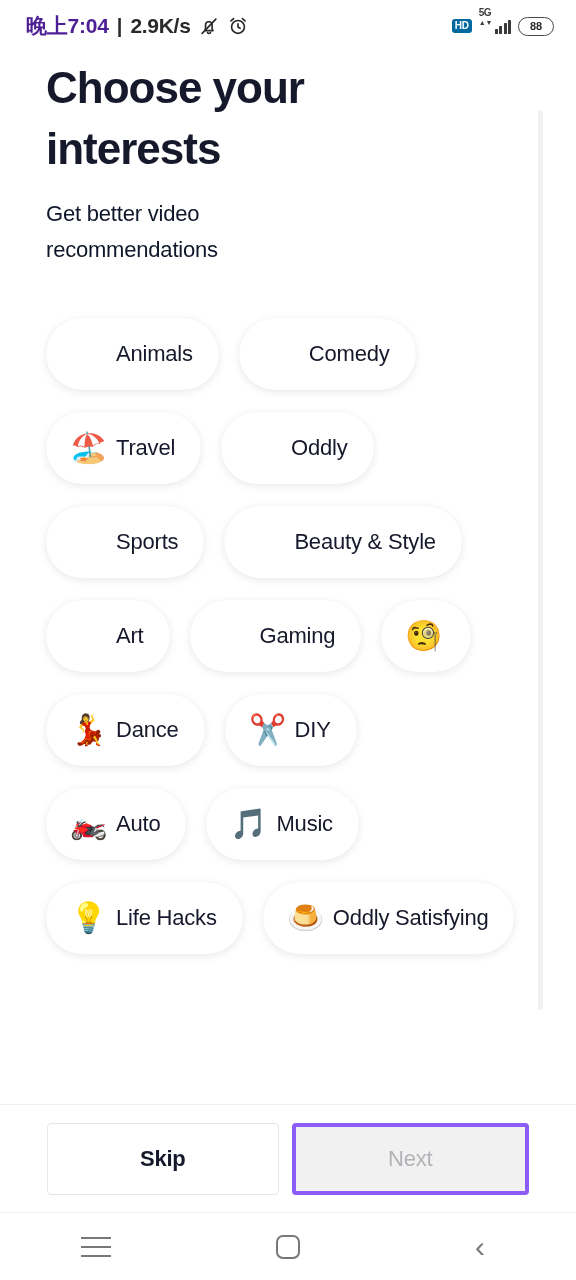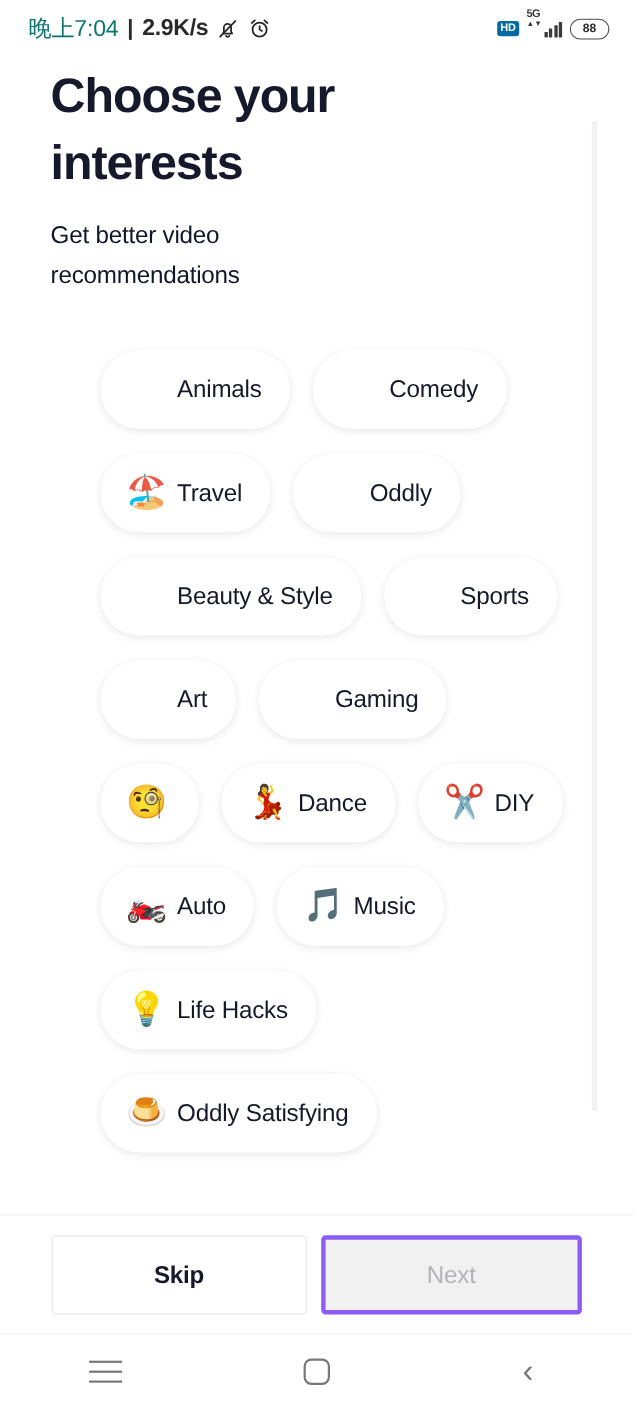--- a/index.html
+++ b/index.html
@@ -19,21 +19,21 @@
   
   .statusbar {
     position: absolute; top: 0; left: 0;
     width: 576px; height: 52px;
     display: flex; align-items: center;
     padding: 0 22px 0 26px;
     background: #ffffff;
   }
   .sb-left { display: flex; align-items: center; gap: 7px; }
   .sb-time {
-    font-size: 21px; font-weight: normal; color: #0f766e;
+    font-size: 21px; font-weight: bold; color: #4c1d95;
     letter-spacing: -0.2px; white-space: nowrap;
   }
   .sb-sep { font-size: 20px; font-weight: bold; color: #29292b; margin: 0 1px; }
   .sb-net {
     font-size: 21px; font-weight: bold; color: #29292b;
     letter-spacing: -0.3px; white-space: nowrap;
   }
   .sb-icn { display: inline-flex; align-items: center; color: #29292b; }
   .sb-spacer { flex: 1; }
   .sb-right { display: flex; align-items: center; gap: 7px; }
@@ -79,21 +79,20 @@
     width: 300px;
     font-size: 22px; line-height: 1.65;
     color: #0f172a; letter-spacing: -0.2px;
   }
 
   
   .chips-area {
     position: absolute; top: 312px; left: 0;
     width: 576px; height: 800px;
     overflow: hidden;
-    padding-left: 45px;
   }
   .chips {
     display: flex; flex-wrap: wrap;
     padding: 6px 60px 0 46px;
     gap: 22px 20px;
   }
   .chip {
     display: flex; align-items: center;
     height: 72px;
     background: #ffffff;
@@ -236,25 +235,25 @@
         <div class="chip">
           <span class="emoji">🏖️</span>
           <span class="label">Travel</span>
         </div>
         <div class="chip">
           <span class="emoji"></span>
           <span class="label">Oddly</span>
         </div>
         <div class="chip">
           <span class="emoji"></span>
+          <span class="label">Sports</span>
+        </div>
+        <div class="chip">
+          <span class="emoji"></span>
           <span class="label">Beauty &amp; Style</span>
-        </div>
-        <div class="chip">
-          <span class="emoji"></span>
-          <span class="label">Sports</span>
         </div>
         <div class="chip">
           <span class="emoji"></span>
           <span class="label">Art</span>
         </div>
         <div class="chip">
           <span class="emoji"></span>
           <span class="label">Gaming</span>
         </div>
         <div class="chip">

